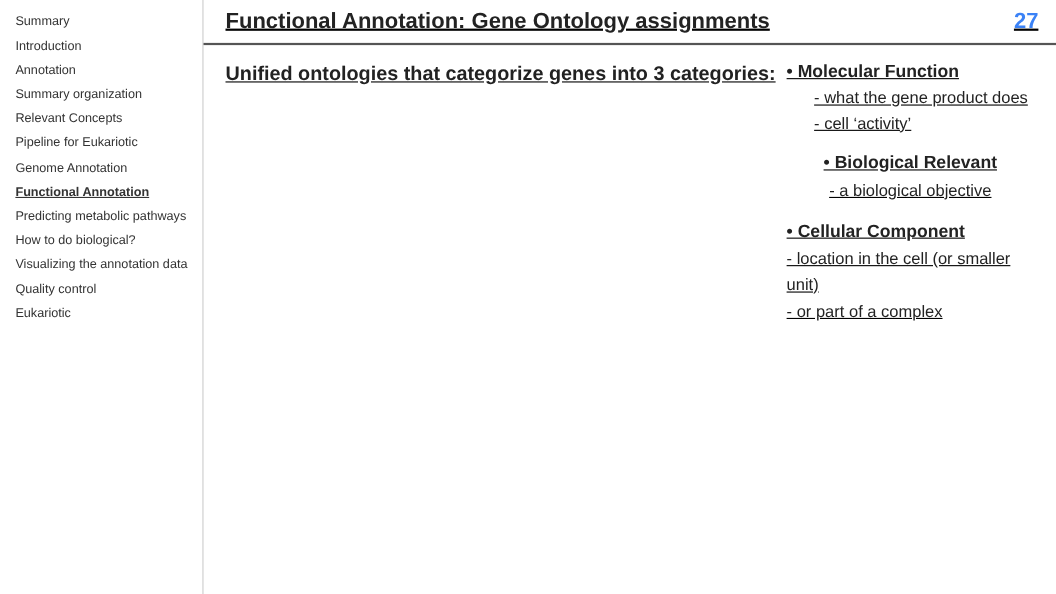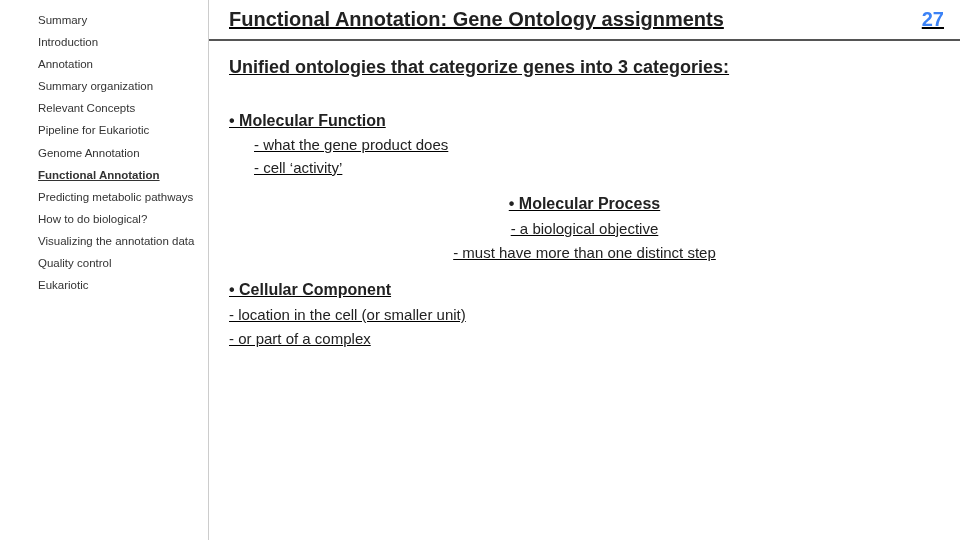--- a/index.html
+++ b/index.html
@@ -20,21 +20,20 @@
 
     
     .sidebar {
       width: 185px;
       min-width: 185px;
       padding: 10px 0 10px 10px;
       display: flex;
       flex-direction: column;
       gap: 2px;
       border-right: 1px solid #ccc;
-      margin-left: 24px;
     }
 
     .sidebar-item {
       font-size: 11.5px;
       color: #333;
       padding: 2px 4px;
       cursor: pointer;
       line-height: 1.4;
     }
 
@@ -76,22 +75,22 @@
       font-size: 20px;
       font-weight: bold;
       color: #3b82f6;
     }
 
     
     .content {
       flex: 1;
       padding: 16px 20px 16px 20px;
       display: flex;
-      flex-direction: column;
-      gap: 26px;
+      flex-direction: row;
+      gap: 10px;
     }
 
     .unified-title {
       font-size: 18px;
       font-weight: bold;
       color: #222;
       margin-bottom: 8px;
     }
 
     .content-body {
@@ -152,23 +151,22 @@
 
     <div class="content-body">
 
       <div style="margin-bottom: 16px;">
         <div class="bullet-heading">• Molecular Function</div>
         <div class="bullet-sub">- what the gene product does</div>
         <div class="bullet-sub">- cell ‘activity’</div>
       </div>
 
       <div style="text-align: center; margin-bottom: 16px;">
-        <div class="bullet-heading">• Molecular Process</div>
+        <div class="bullet-heading">• Biological Relevant</div>
         <div class="indent-line">- a biological objective</div>
-        <div class="indent-line">- must have more than one distinct step</div>
       </div>
 
       <div style="text-align: left; margin-bottom: 8px;">
         <div class="bullet-heading">• Cellular Component</div>
         <div class="indent-line">- location in the cell (or smaller unit)</div>
         <div class="indent-line">- or part of a complex</div>
       </div>
 
     </div>
   </div>

